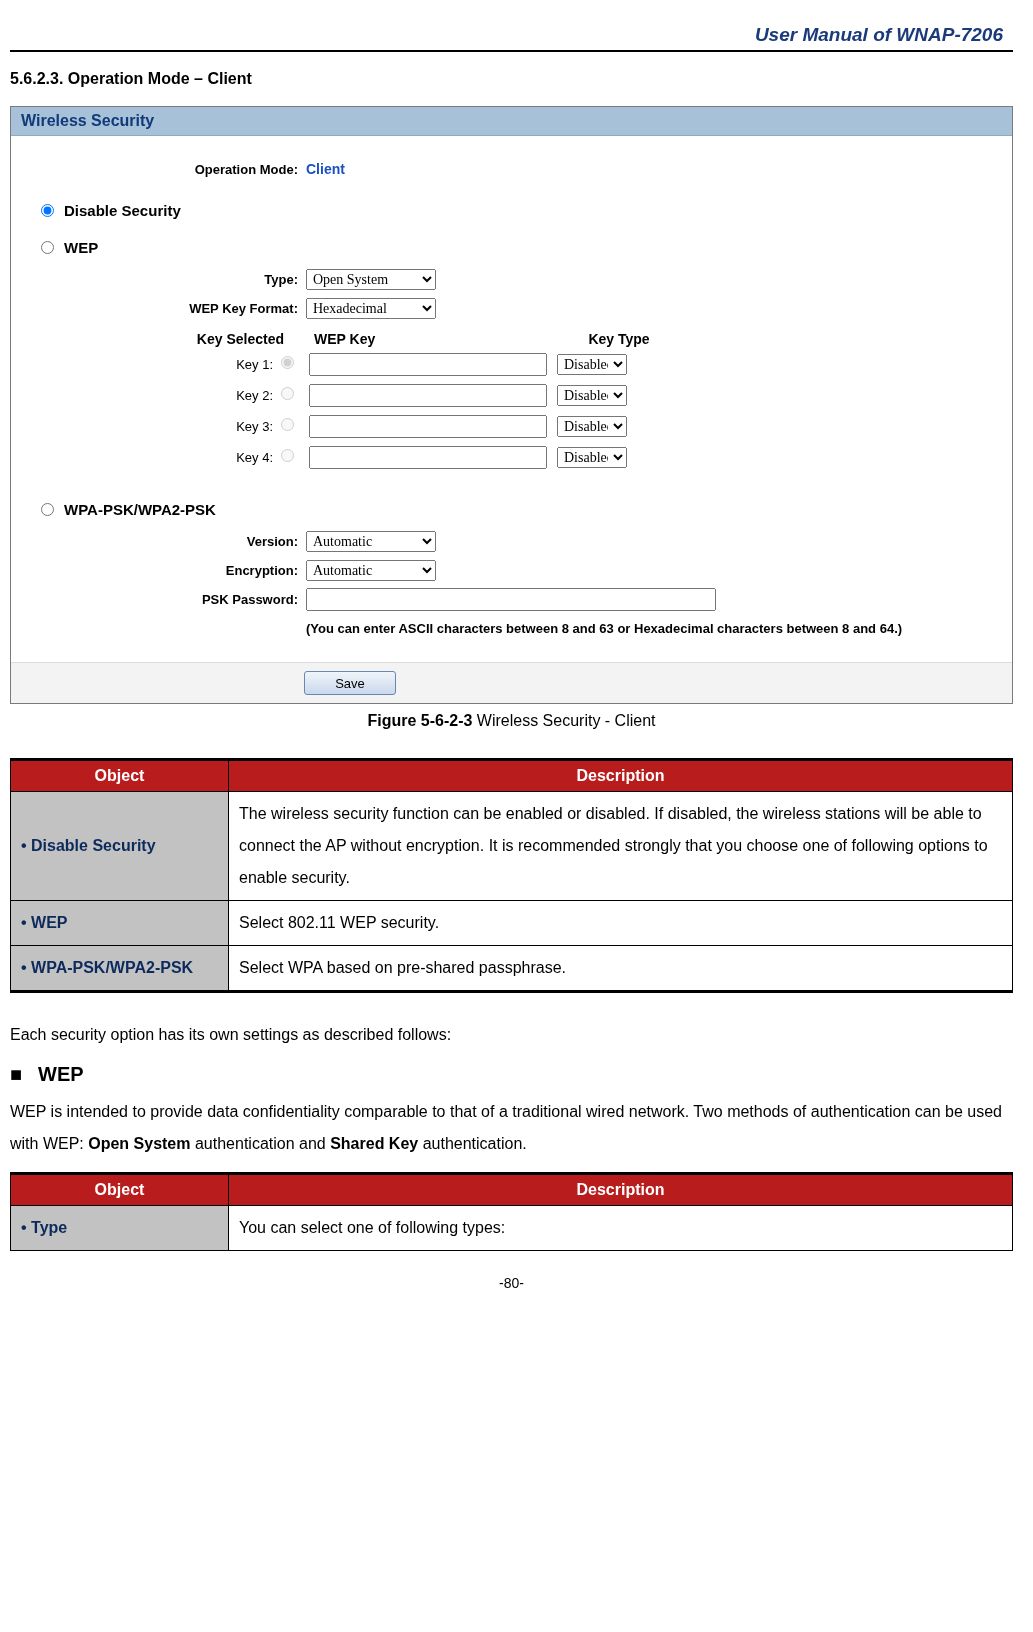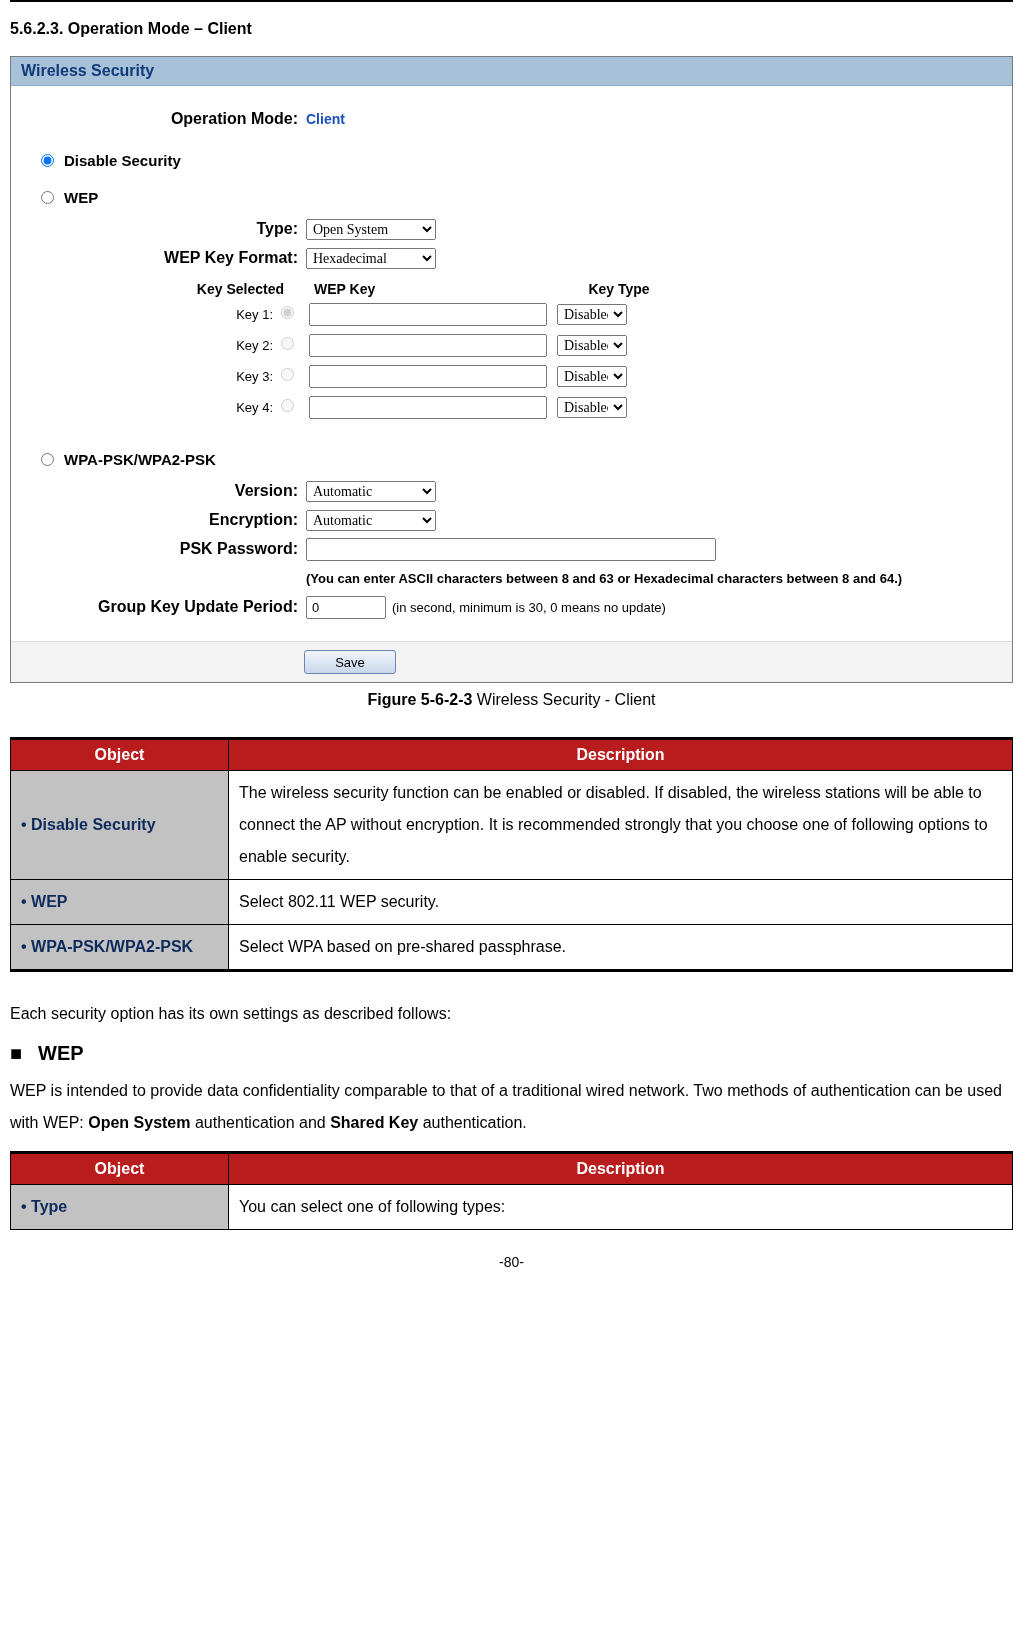--- a/index.html
+++ b/index.html
@@ -32,21 +32,21 @@
   .panel-title {
     background: #a7c1d9;
     color: #113a78;
     font-weight: bold;
     padding: 5px 10px;
     font-size: 16px;
     border-bottom: 1px solid #8fa9c2;
   }
   .panel-body { padding: 10px 10px 18px 10px; font-size: 13px; }
   .form-row { display: flex; align-items: center; margin: 3px 0; min-height: 26px; }
-  .lbl { width: 285px; text-align: right; font-weight: bold; padding-right: 8px; font-size: 16px; }
+  .lbl { width: 285px; text-align: right; font-weight: bold; padding-right: 8px; font-size: 13px; }
   .val-link { color: #1a4fc0; font-weight: bold; font-size: 14px; }
   .radio-row { display: flex; align-items: center; margin: 20px 0 10px 20px; }
   .radio-row input { margin-right: 10px; }
   .radio-lbl { font-weight: bold; font-size: 15px; }
   select.std { width: 130px; font-family: 'Times New Roman', serif; font-size: 14px; padding: 1px 2px; }
   select.sm { width: 70px; font-family: 'Times New Roman', serif; font-size: 14px; padding: 1px 2px; }
   input[type="text"].key { width: 238px; font-size: 13px; padding: 2px 4px; }
   input[type="text"].wide { width: 410px; font-size: 13px; padding: 2px 4px; }
   input[type="text"].tiny { width: 80px; font-size: 13px; padding: 2px 4px; }
   .wep-head { display: flex; font-weight: bold; font-size: 14px; margin-top: 10px; }
@@ -77,20 +77,21 @@
   .body-p { font-size: 16px; margin: 0 0 12px 0; line-height: 2; }
   .wep-hdr { display: flex; align-items: center; margin: 4px 0 10px 0; }
   .wep-hdr .sq { font-size: 20px; margin-right: 16px; }
   .wep-hdr .t { font-weight: bold; font-size: 20px; }
   .footer { text-align: center; font-size: 14px; margin-top: 24px; }
 </style>
 </head>
 <body>
 
 <div class="page">
+  <div class="header-right">User Manual of WNAP-7206</div>
   <hr class="hr-line">
 
   <div class="sect-row">
     <span class="sect-num">5.6.2.3.</span>
     <span class="sect-title">Operation Mode – Client</span>
   </div>
 
   <div class="figure-box">
     <div class="panel-title">Wireless Security</div>
     <div class="panel-body">
@@ -163,25 +164,20 @@
         <div class="lbl">Encryption:</div>
         <select class="std"><option>Automatic</option></select>
       </div>
       <div class="form-row">
         <div class="lbl">PSK Password:</div>
         <input type="text" class="wide" style="">
       </div>
       <div class="form-row">
         <div class="lbl"></div>
         <span class="aux-text" style="margin-left:0;font-weight:bold;">(You can enter ASCII characters between 8 and 63 or Hexadecimal characters between 8 and 64.)</span>
-      </div>
-      <div class="form-row">
-        <div class="lbl">Group Key Update Period:</div>
-        <input type="text" class="tiny" value="0" style="">
-        <span class="aux-text">(in second, minimum is 30, 0 means no update)</span>
       </div>
     </div>
     <div class="save-row">
       <button class="save-btn">Save</button>
     </div>
   </div>
 
   <div class="fig-caption">
     <b>Figure 5-6-2-3</b><span> Wireless Security - Client</span>
   </div>

